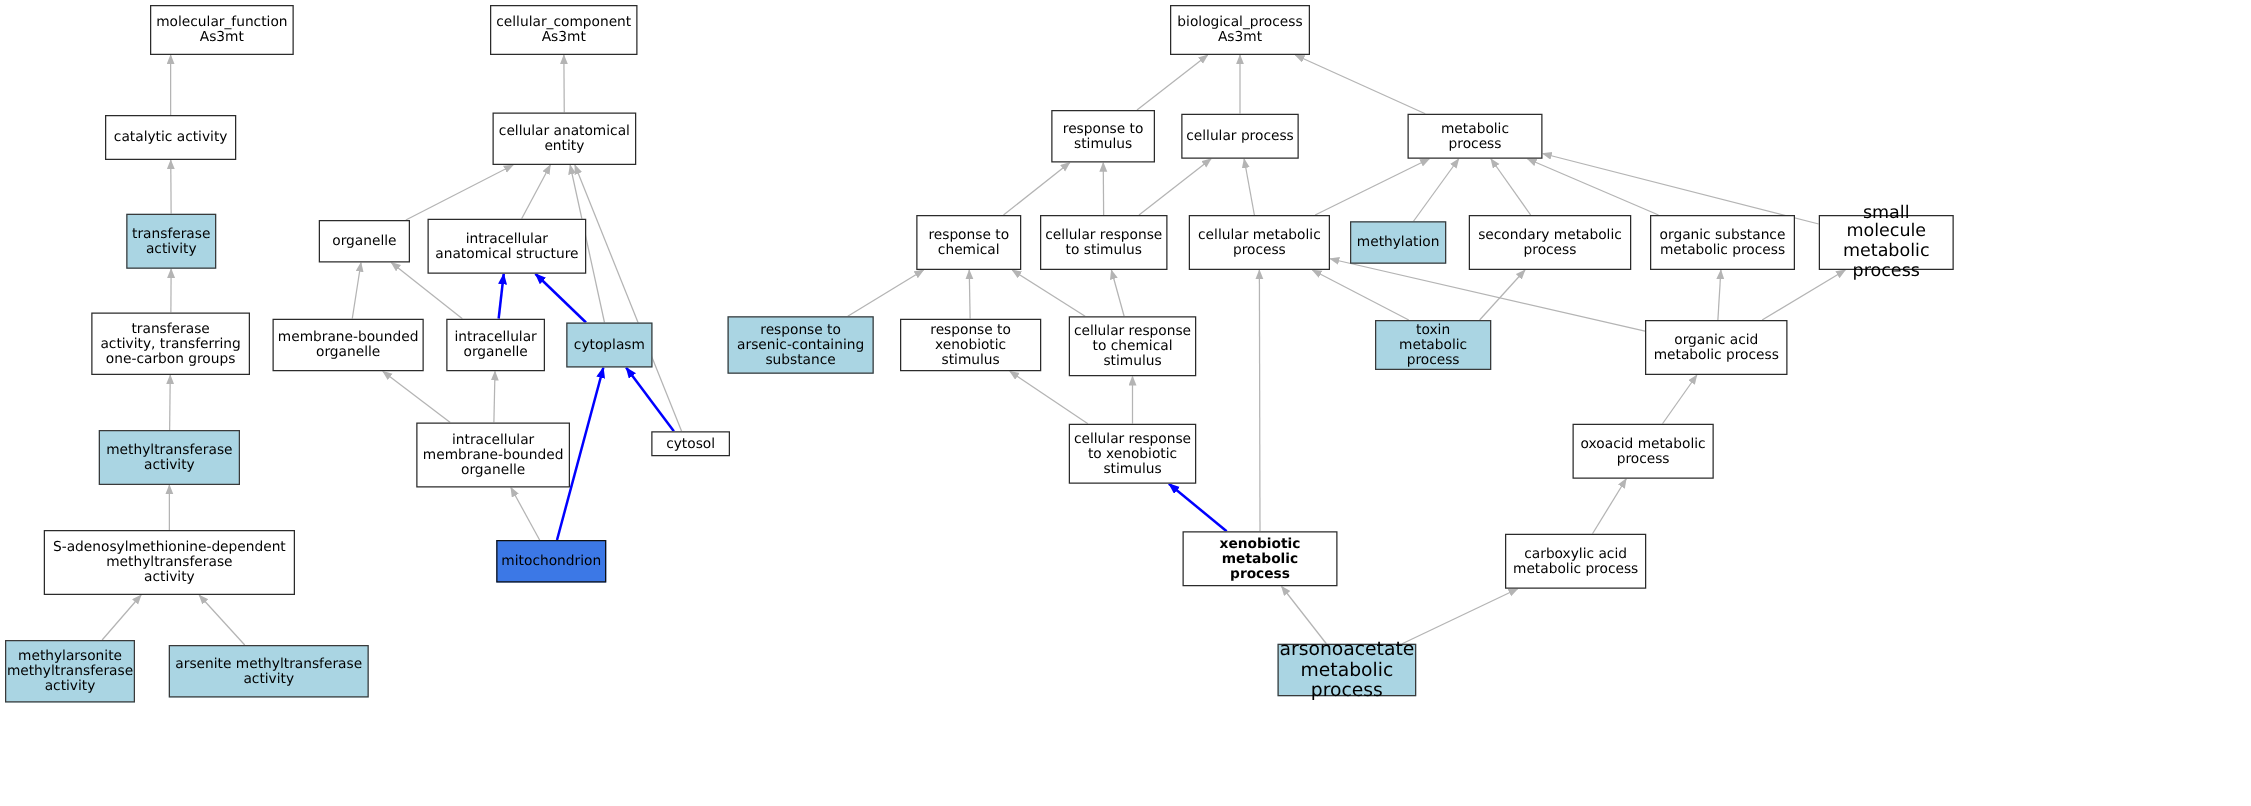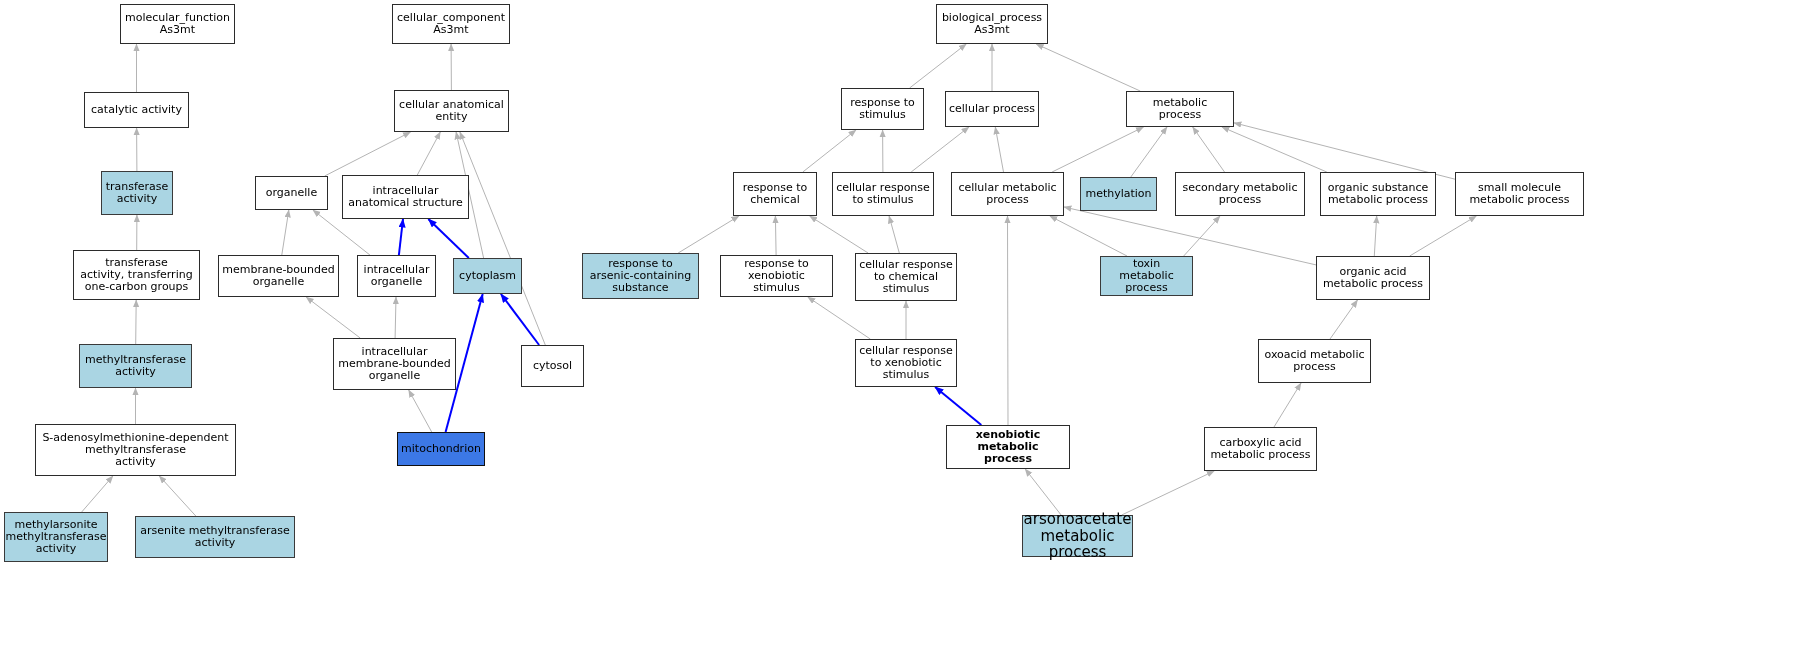--- a/index.html
+++ b/index.html
@@ -138,21 +138,21 @@
 organelle</span>
       </div>
       <div class="node hl" style="left: 453px; top: 258px; width: 69px; height: 36px; font-size: 11px;">
         <span class="lbl">cytoplasm</span>
       </div>
       <div class="node" style="left: 333px; top: 338px; width: 123px; height: 52px; font-size: 11px;">
         <span class="lbl">intracellular
 membrane-bounded
 organelle</span>
       </div>
-      <div class="node" style="left: 521px; top: 345px; width: 63px; height: 42px; font-size: 11px;">
+      <div class="node" style="left: 521px; top: 345px; width: 63px; height: 20px; font-size: 11px;">
         <span class="lbl">cytosol</span>
       </div>
       <div class="node focus" style="left: 397px; top: 432px; width: 88px; height: 34px; font-size: 11px;">
         <span class="lbl">mitochondrion</span>
       </div>
       <div class="node" style="left: 936px; top: 4px; width: 112px; height: 40px; font-size: 11px;">
         <span class="lbl">biological_process
 As3mt</span>
       </div>
       <div class="node" style="left: 841px; top: 88px; width: 83px; height: 42px; font-size: 11px;">
@@ -181,21 +181,21 @@
         <span class="lbl">methylation</span>
       </div>
       <div class="node" style="left: 1175px; top: 172px; width: 130px; height: 44px; font-size: 11px;">
         <span class="lbl">secondary metabolic
 process</span>
       </div>
       <div class="node" style="left: 1320px; top: 172px; width: 116px; height: 44px; font-size: 11px;">
         <span class="lbl">organic substance
 metabolic process</span>
       </div>
-      <div class="node" style="left: 1455px; top: 172px; width: 129px; height: 44px; font-size: 11px;">
+      <div class="node" style="left: 1455px; top: 172px; width: 108px; height: 44px; font-size: 14px;">
         <span class="lbl">small molecule
 metabolic process</span>
       </div>
       <div class="node hl" style="left: 582px; top: 253px; width: 117px; height: 46px; font-size: 11px;">
         <span class="lbl">response to
 arsenic-containing
 substance</span>
       </div>
       <div class="node" style="left: 720px; top: 255px; width: 113px; height: 42px; font-size: 11px;">
         <span class="lbl">response to

